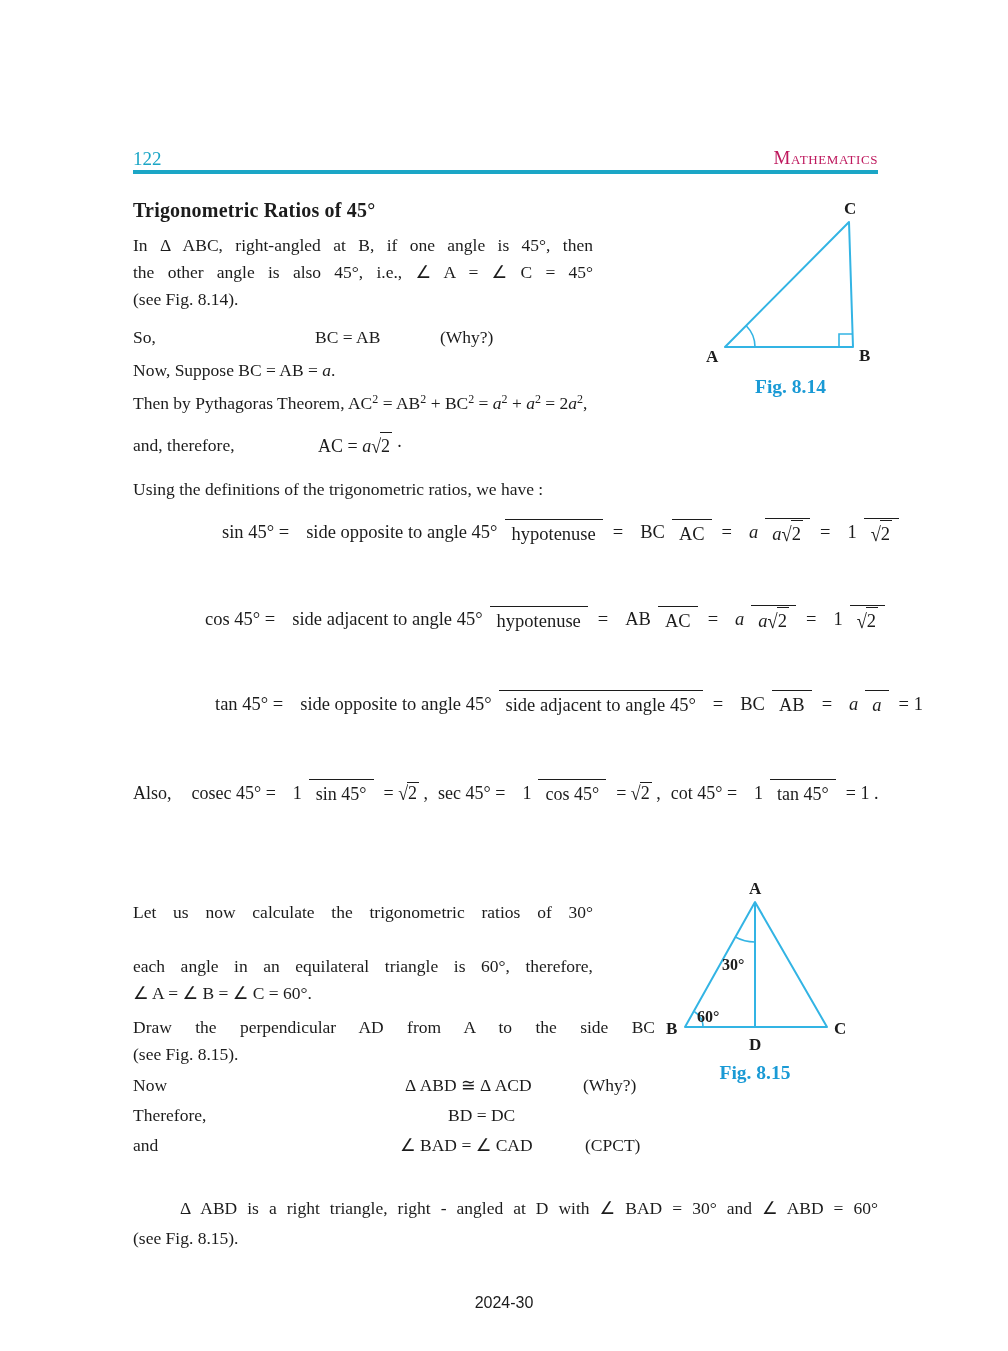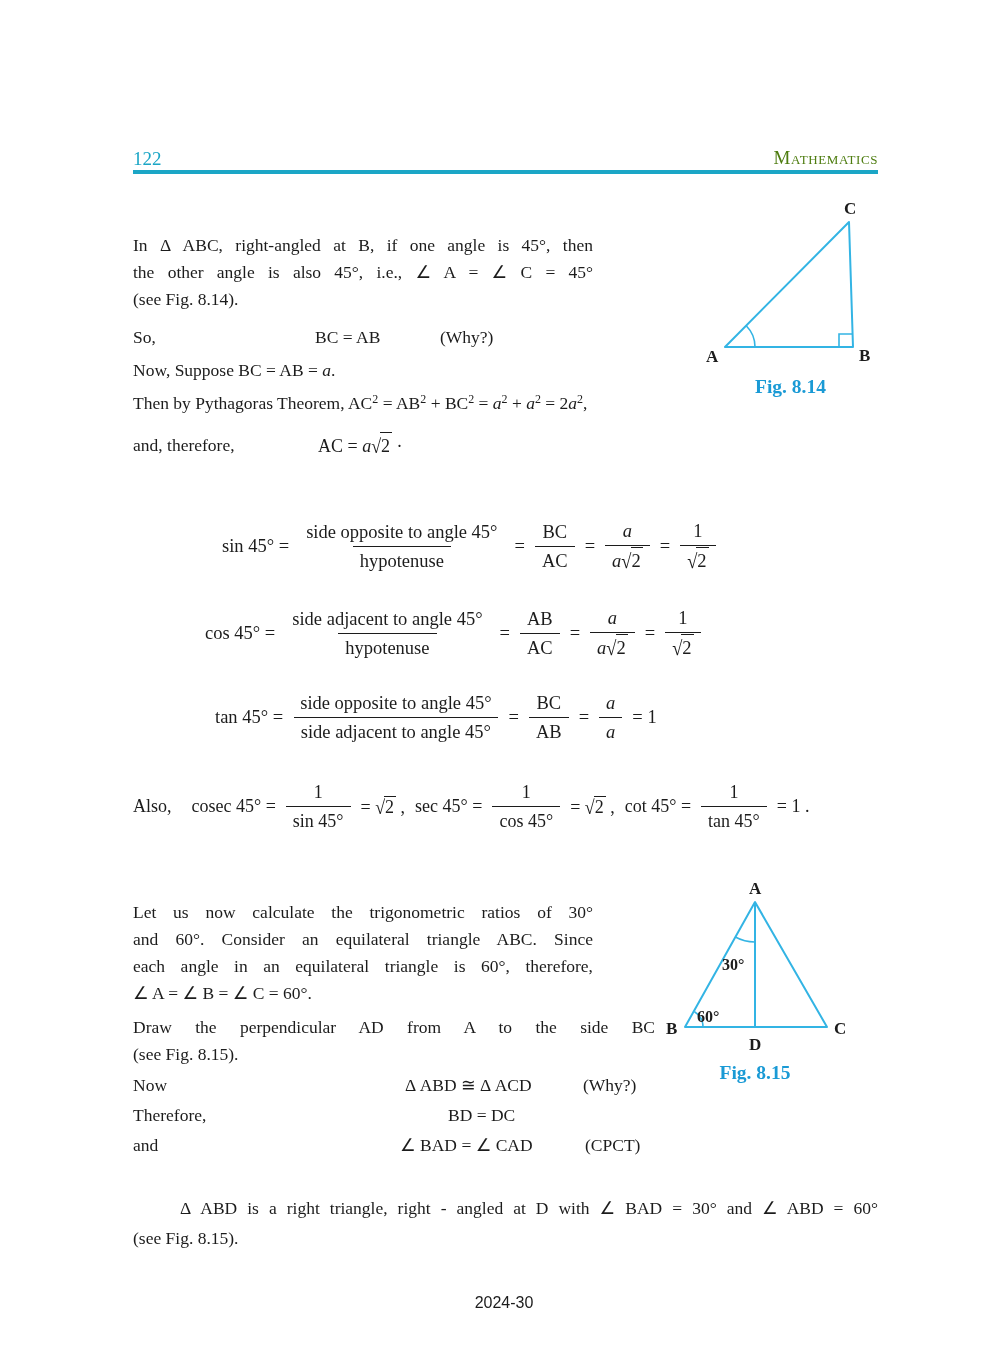--- a/index.html
+++ b/index.html
@@ -3,42 +3,42 @@
 <meta charset="utf-8">
 <title>Mathematics – Page 122</title>
 <style>
   html,body{margin:0;padding:0;background:#ffffff;}
   .page{position:relative;width:1008px;height:1351px;margin:16px auto;background:#ffffff;
         font-family:"Liberation Serif",serif;color:#1c1c1c;overflow:hidden;}
   .abs{position:absolute;}
 
   
   .hdr-num{left:133px;top:132px;font-size:19px;color:#1ba6c6;}
-  .hdr-subject{top:131px;right:130px;font-size:19px;color:#4d7c0f;
+  .hdr-subject{top:131px;right:130px;font-size:19px;color:#be185d;
                font-variant:small-caps;letter-spacing:0.6px;}
   .rule{left:133px;top:154px;width:745px;height:4px;background:#1ba6c6;}
 
   
   .heading{font-size:20px;font-weight:bold;letter-spacing:0.2px;}
   .bodyline{font-size:17.5px;line-height:27px;width:460px;}
   .just{text-align:justify;text-align-last:justify;}
   .row{font-size:17.5px;line-height:27px;width:745px;height:27px;}
   .row > span{position:absolute;top:0;white-space:nowrap;}
 
   sup{font-size:12px;line-height:0;vertical-align:6px;}
   i{font-style:italic;}
 
   
   .sqrt{white-space:nowrap;display:inline-block;}
   .sqrt .rad{display:inline-block;margin-right:-1px;transform:scaleY(1.1);}
   .sqrt .bar{display:inline-block;border-top:1.5px solid currentColor;padding:0 2px 0 1px;}
 
   
   .eq{display:flex;align-items:center;gap:10px;font-size:18.5px;white-space:nowrap;}
-  .frac{display:inline-flex;flex-direction:column;align-items:center;text-align:right;line-height:26px;}
+  .frac{display:inline-flex;flex-direction:row;align-items:center;text-align:right;line-height:26px;}
   .frac .num{padding:0 7px 1px 7px;}
   .frac .den{border-top:1.6px solid #1c1c1c;padding:1px 7px 0 7px;}
   .also-label{margin-right:10px;}
 
   
   .fig{text-align:center;}
   .figcap{color:#1a9ad5;font-weight:bold;font-size:19.5px;margin-top:4px;text-align:center;}
   .flabel{font-family:"Liberation Serif",serif;font-weight:bold;font-size:17px;fill:#1c1c1c;}
   .alabel{font-family:"Liberation Serif",serif;font-weight:bold;font-size:16px;fill:#1c1c1c;}
   .tri{stroke:#33b4e4;stroke-width:2;fill:none;stroke-linejoin:round;}
@@ -62,20 +62,21 @@
       <polygon class="tri" points="27,149 155,149 151,24"></polygon>
       <path class="thin" d="M141,149 L141,136 L155,136"></path>
       <path class="thin" d="M57,149 A30,30 0 0 0 48.2,127.8"></path>
       <text class="flabel" x="8" y="164">A</text>
       <text class="flabel" x="161" y="163">B</text>
       <text class="flabel" x="146" y="16">C</text>
     </svg>
     <div class="figcap">Fig. 8.14</div>
   </div>
 
+  <div class="abs heading" style="left:133px;top:183px;">Trigonometric Ratios of 45°</div>
 
   <div class="abs bodyline just" style="left:133px;top:216px;">In Δ ABC, right-angled at B, if one angle is 45°, then</div>
   <div class="abs bodyline just" style="left:133px;top:243px;">the other angle is also 45°, i.e., ∠ A = ∠ C = 45°</div>
   <div class="abs bodyline" style="left:133px;top:270px;">(see  Fig. 8.14).</div>
 
   <div class="abs row" style="left:133px;top:308px;">
     <span style="left:0;">So,</span>
     <span style="left:182px;">BC = AB</span>
     <span style="left:307px;">(Why?)</span>
   </div>
@@ -86,20 +87,23 @@
 
   <div class="abs row" style="left:133px;top:374px;">
     <span style="left:0;"><span>Then by Pythagoras Theorem, AC</span><sup>2</sup><span> = AB</span><sup>2</sup><span> + BC</span><sup>2</sup><span> = </span><i>a</i><sup>2</sup><span> + </span><i>a</i><sup>2</sup><span> = 2</span><i>a</i><sup>2</sup><span>,</span></span>
   </div>
 
   <div class="abs row" style="left:133px;top:412px;height:34px;">
     <span style="left:0;top:4px;">and, therefore,</span>
     <span style="left:185px;top:4px;font-size:18px;"><span>AC = </span><i>a</i><span class="sqrt"><span class="rad">√</span><span class="bar">2</span></span><span> ·</span></span>
   </div>
 
+  <div class="abs row" style="left:133px;top:460px;">
+    <span style="left:0;">Using the definitions of the trigonometric ratios, we have :</span>
+  </div>
 
   <div class="abs eq" style="left:222px;top:502px;">
     <span>sin 45° =</span>
     <span class="frac">
       <span class="num">side opposite to angle 45°</span>
       <span class="den">hypotenuse</span>
     </span>
     <span>=</span>
     <span class="frac">
       <span class="num">BC</span>
@@ -176,21 +180,20 @@
     <span>cot 45° =</span>
     <span class="frac">
       <span class="num">1</span>
       <span class="den">tan 45°</span>
     </span>
     <span><span>= 1 .</span></span>
   </div>
 
 
   <div class="abs bodyline just" style="left:133px;top:883px;">Let us now calculate the trigonometric ratios of 30°</div>
-  <div class="abs bodyline just" style="left:133px;top:910px;">and 60°. Consider an equilateral triangle ABC. Since</div>
   <div class="abs bodyline just" style="left:133px;top:937px;">each angle in an equilateral triangle is 60°, therefore,</div>
   <div class="abs bodyline" style="left:133px;top:964px;">∠ A = ∠ B = ∠ C = 60°.</div>
 
   <div class="abs fig" style="left:655px;top:864px;width:200px;">
     <svg width="200" height="174" viewBox="0 0 200 174">
       <polygon class="tri" points="100,22 30,147 172,147"></polygon>
       <line class="tri" x1="100" y1="22" x2="100" y2="147"></line>
       <path class="thin" d="M80.4,57 A40,40 0 0 0 100,62"></path>
       <path class="thin" d="M48,147 A18,18 0 0 0 39.5,131.7"></path>
       <text class="flabel" x="94" y="14">A</text>

